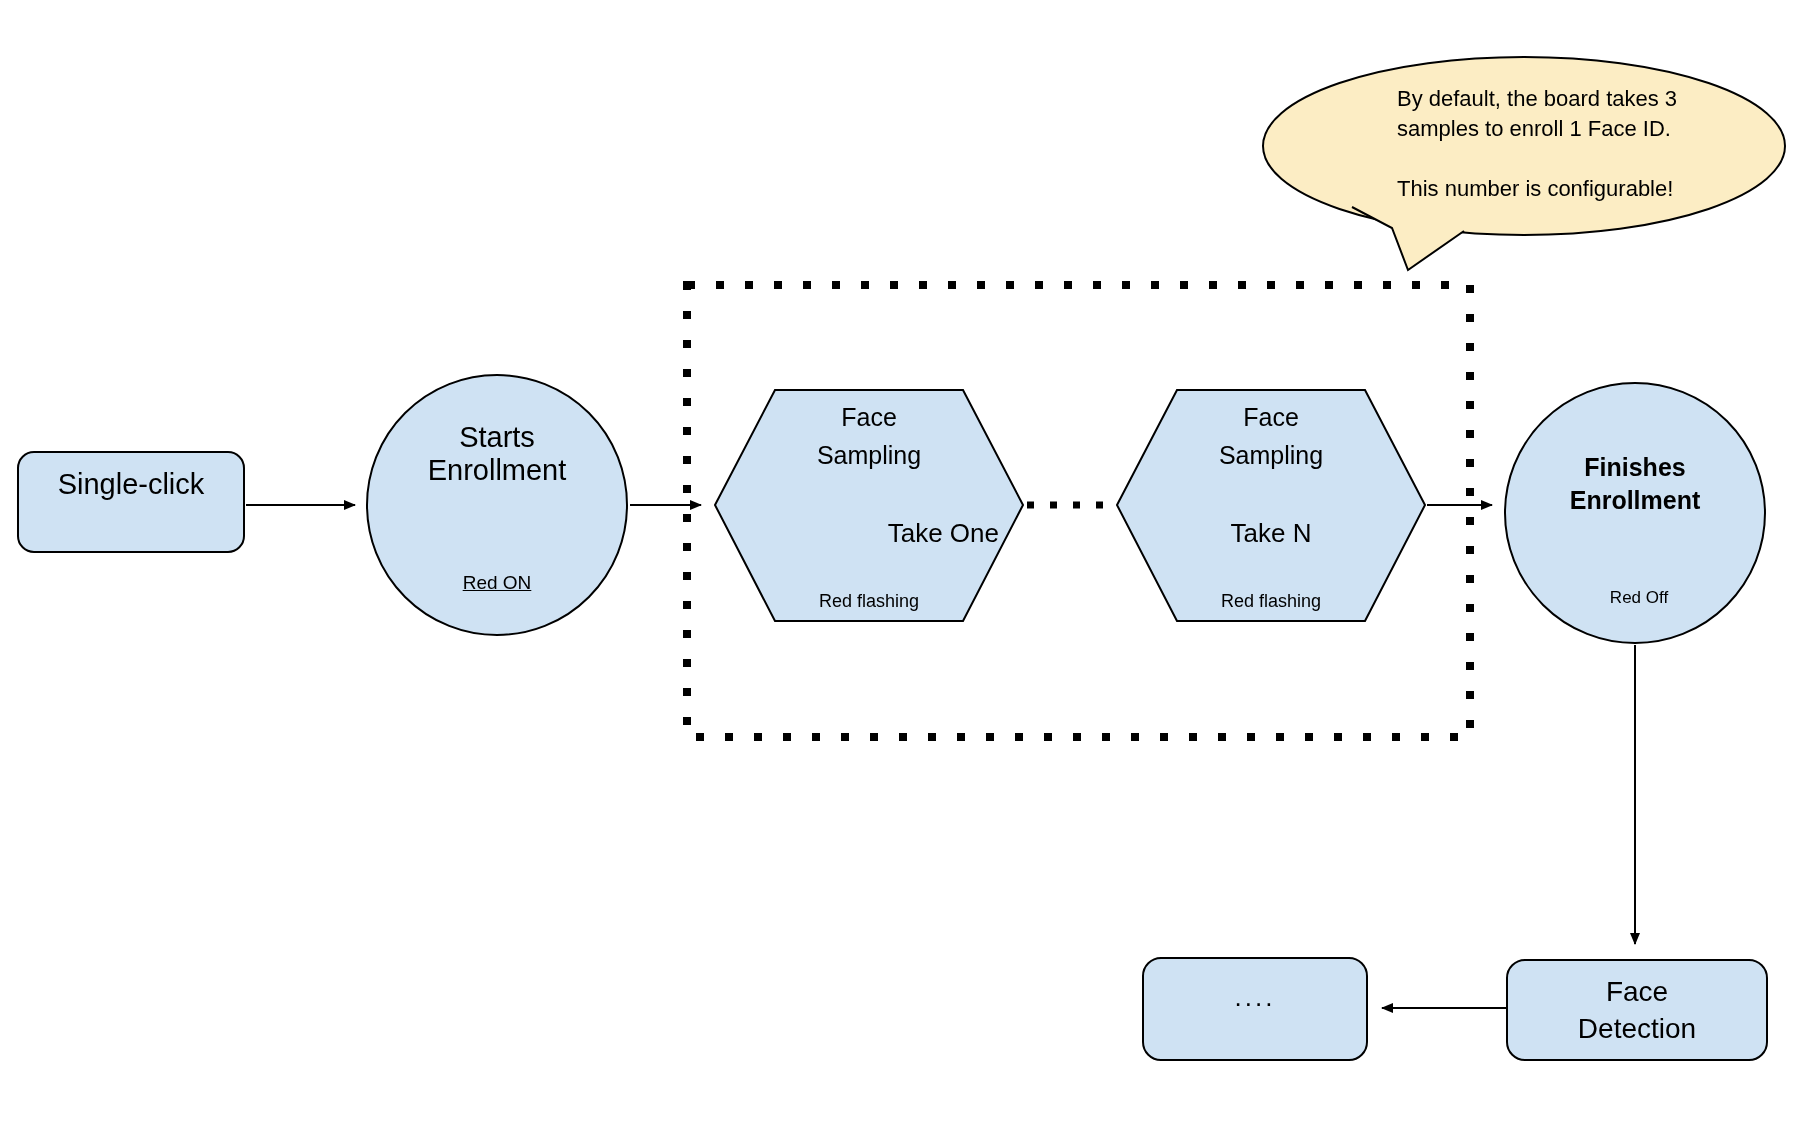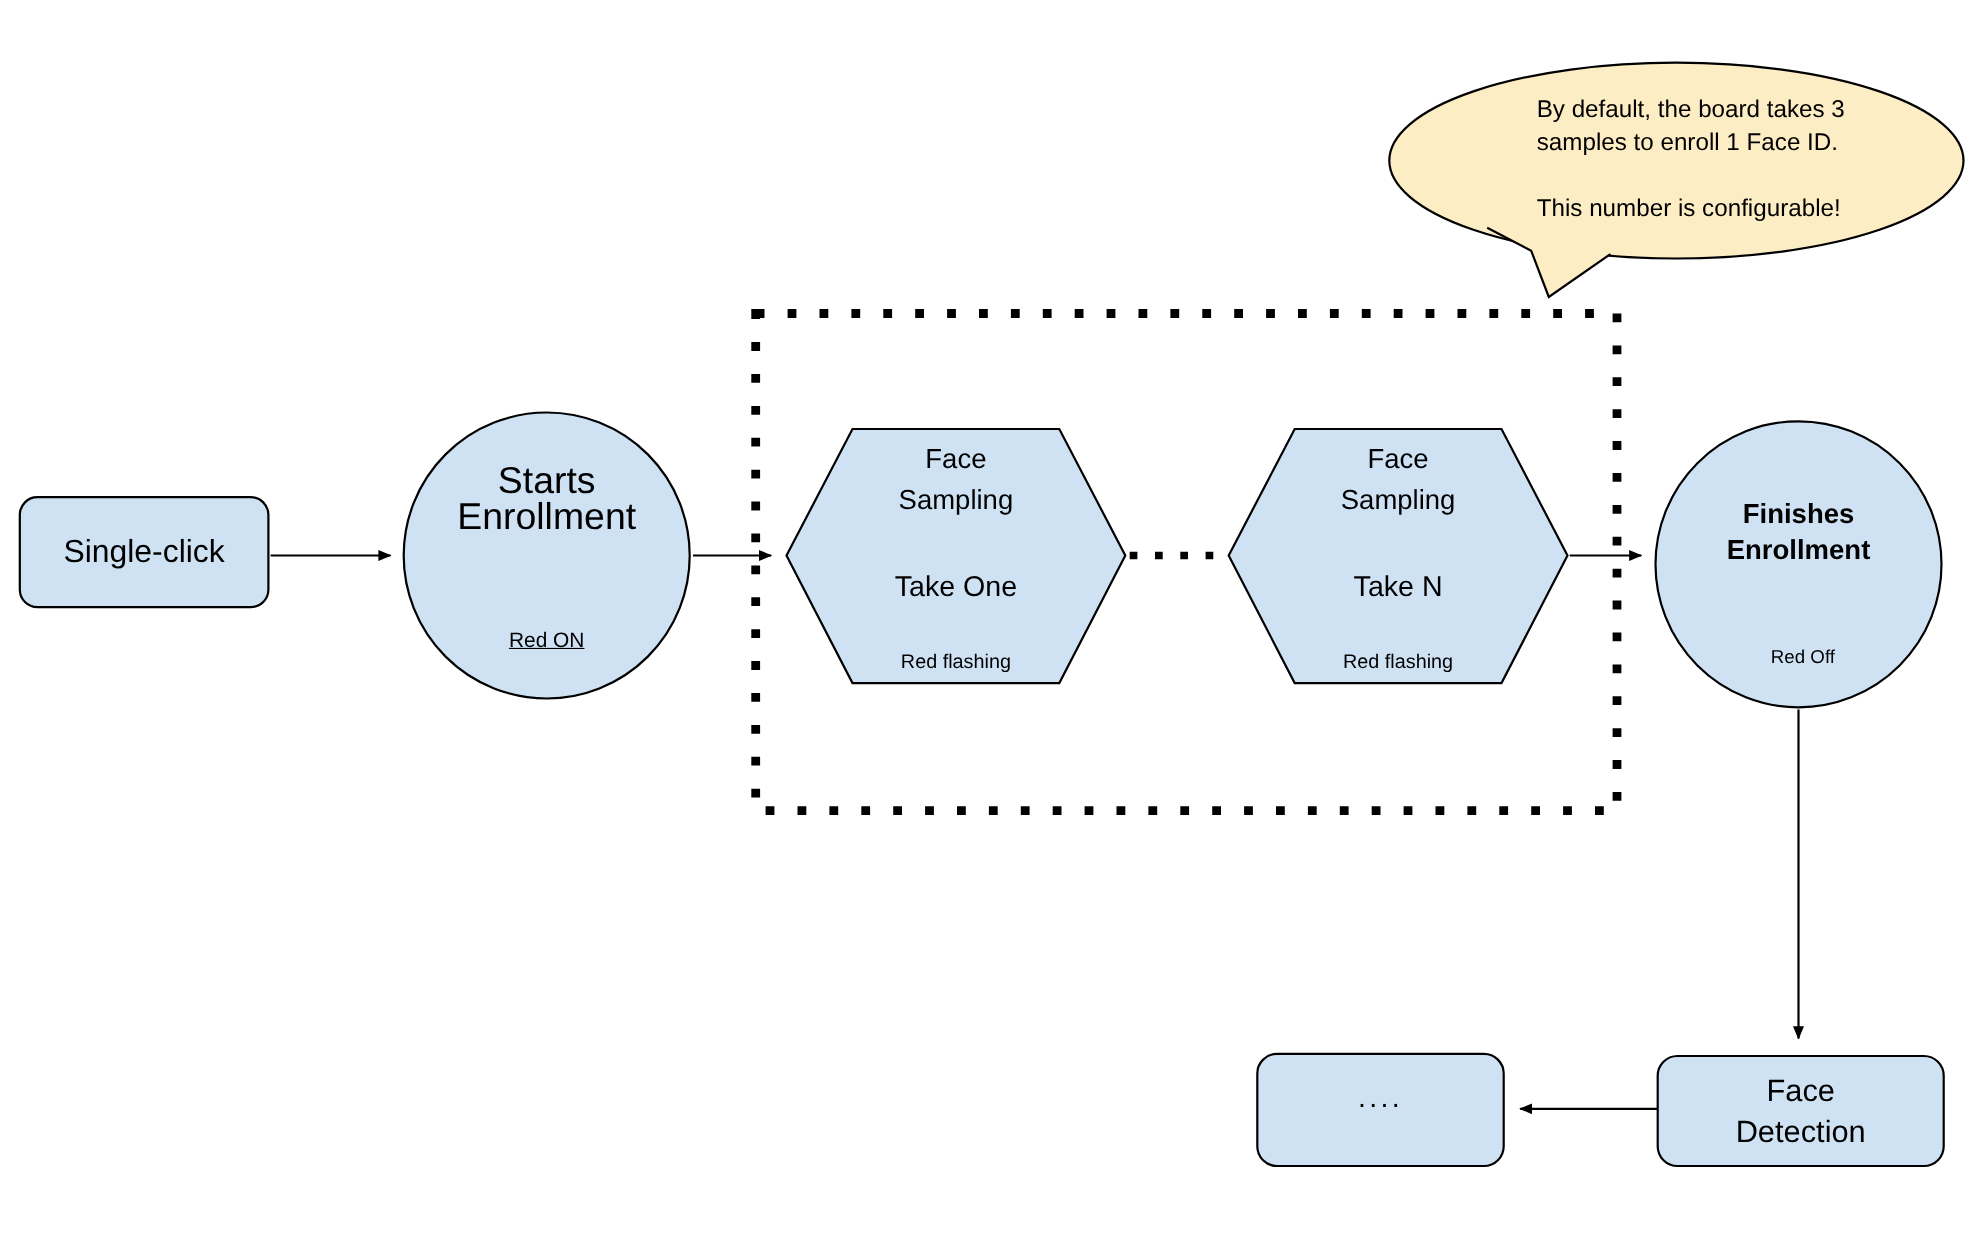--- a/index.html
+++ b/index.html
@@ -59,29 +59,29 @@
     <line x1="1427" y1="505" x2="1492" y2="505" stroke="#000000" stroke-width="2" marker-end="url(#arrow)"></line>
     <line x1="1635" y1="645" x2="1635" y2="944" stroke="#000000" stroke-width="2" marker-end="url(#arrow)"></line>
     <line x1="1507" y1="1008" x2="1382" y2="1008" stroke="#000000" stroke-width="2" marker-end="url(#arrow)"></line>
   </svg>
 
   <div class="t t-left" style="left:1358px; top:84px; width:420px; font-size:22px; line-height:30px;margin-left:39px;">By default, the board takes 3
 samples to enroll 1 Face ID.
 
 This number is configurable!</div>
 
-  <div class="t" style="left:18px; top:485px; width:226px; font-size:29px; line-height:34px;">Single-click</div>
+  <div class="t" style="left:18px; top:467px; width:226px; font-size:29px; line-height:34px;">Single-click</div>
 
-  <div class="t" style="left:367px; top:421px; width:260px; font-size:34px; line-height:33px;">Starts
+  <div class="t" style="left:367px; top:421px; width:260px; font-size:29px; line-height:33px;">Starts
 Enrollment</div>
   <div class="t" style="left:367px; top:571px; width:260px; font-size:19px; line-height:24px;text-decoration:underline;">Red ON</div>
 
   <div class="t" style="left:739px; top:398px; width:260px; font-size:25px; line-height:38px;">Face
 Sampling</div>
-  <div class="t" style="left:739px; top:518px; width:260px; font-size:26px; line-height:30px;">Take One</div>
+  <div class="t" style="left:739px; top:518px; width:260px; font-size:26px; line-height:30px;text-align:right;">Take One</div>
   <div class="t" style="left:739px; top:590px; width:260px; font-size:18px; line-height:22px;">Red flashing</div>
 
   <div class="t" style="left:1141px; top:398px; width:260px; font-size:25px; line-height:38px;">Face
 Sampling</div>
   <div class="t" style="left:1141px; top:518px; width:260px; font-size:26px; line-height:30px;">Take N</div>
   <div class="t" style="left:1141px; top:590px; width:260px; font-size:18px; line-height:22px;">Red flashing</div>
 
   <div class="t" style="left:1505px; top:451px; width:260px; font-size:25px; line-height:33px;font-weight:bold;">Finishes
 Enrollment</div>
   <div class="t" style="left:1509px; top:586px; width:260px; font-size:17px; line-height:24px;">Red Off</div>

